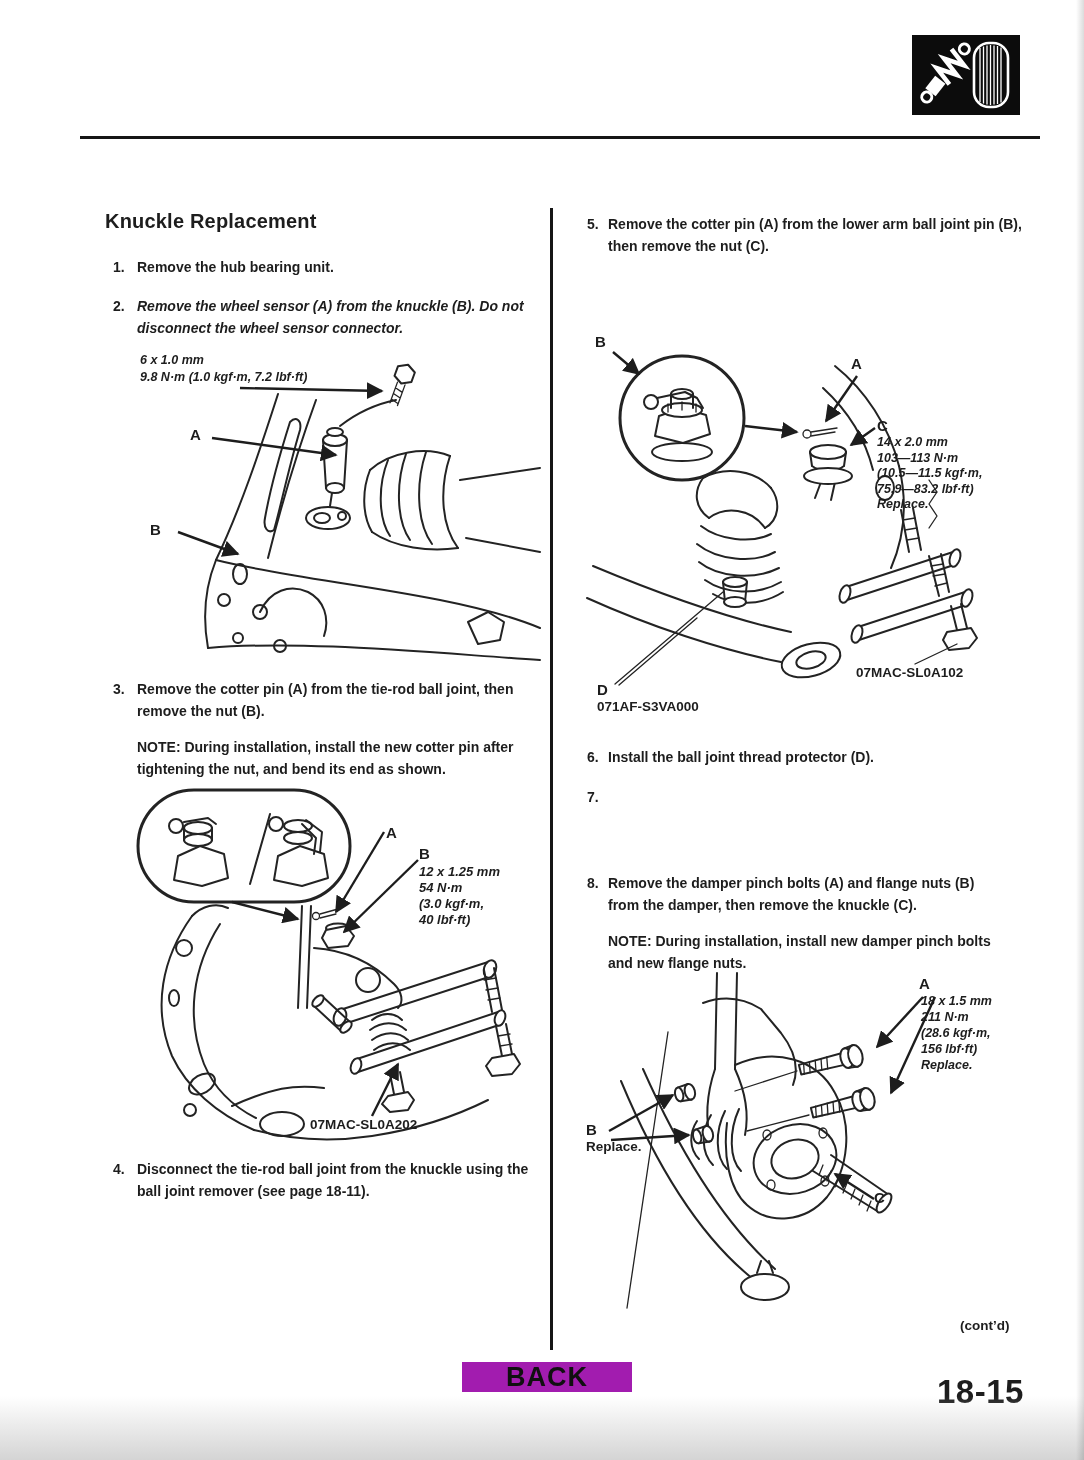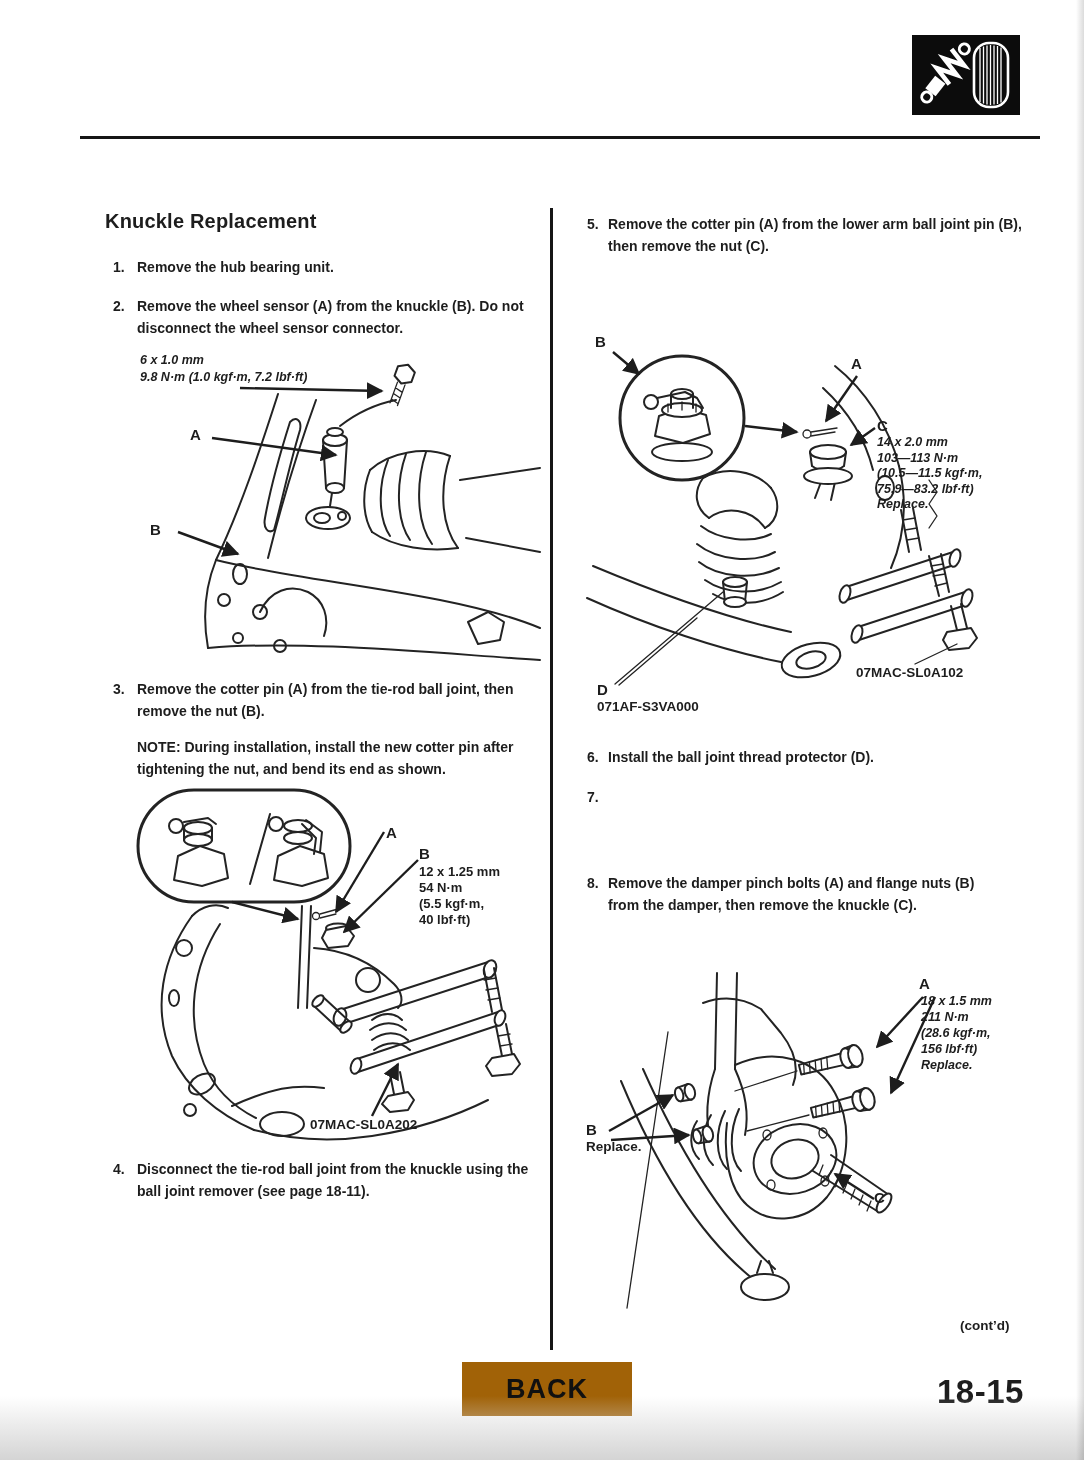--- a/index.html
+++ b/index.html
@@ -5,21 +5,21 @@
   html,body{margin:0;padding:0;background:#9a9a9a;}
   .page{position:relative;width:1084px;height:1460px;background:#ffffff;margin:0 auto;
         font-family:"Liberation Sans",sans-serif;color:#1d1d1d;overflow:hidden;}
   .rule{position:absolute;background:#161616;}
   .title{position:absolute;font-size:20px;font-weight:700;letter-spacing:.2px;}
   .step{position:absolute;display:flex;font-size:14px;font-weight:700;line-height:22px;}
   .step .num{flex:none;width:24px;}
   .step.r .num{width:21px;}
   .note{position:absolute;font-size:14px;font-weight:700;line-height:22px;}
   .spec{position:absolute;font-size:12.5px;font-weight:700;line-height:17px;white-space:nowrap;font-style:italic;}
-  .spec2{position:absolute;font-size:13px;font-weight:700;line-height:16px;white-space:nowrap;}
+  .spec2{position:absolute;font-size:13px;font-weight:700;line-height:16px;white-space:nowrap;font-style:italic;}
   .dlabel{position:absolute;font-size:15px;font-weight:700;}
   .tool{position:absolute;font-size:13.5px;font-weight:700;white-space:nowrap;}
   svg.diag{position:absolute;overflow:visible;}
   .ln{stroke:#232323;stroke-width:2;fill:none;stroke-linecap:round;stroke-linejoin:round;}
   .lnw{stroke:#232323;stroke-width:2;fill:#ffffff;stroke-linecap:round;stroke-linejoin:round;}
   .thk{stroke-width:3;}
   .thn{stroke-width:1.3;}
   .arr{stroke:#1d1d1d;stroke-width:2.4;fill:none;}
   .back{position:absolute;display:flex;align-items:center;justify-content:center;
         font-size:27px;font-weight:700;color:#101010;letter-spacing:1px;cursor:pointer;}
@@ -75,21 +75,21 @@
 
   <div class="title" style="left:105px;top:210px;">Knuckle Replacement</div>
 
   <div class="step" style="left:113px;top:256px;width:420px;">
     <div class="num">1.</div>
     <div>Remove the hub bearing unit.</div>
   </div>
 
   <div class="step" style="left:113px;top:295px;width:434px;">
     <div class="num">2.</div>
-    <div style="width:410px;">Remove the wheel sensor (A) from the knuckle (B). Do not disconnect the wheel sensor connector.</div>
+    <div style="width:410px;font-style:italic;">Remove the wheel sensor (A) from the knuckle (B). Do not disconnect the wheel sensor connector.</div>
   </div>
 
   <div class="spec" style="left:140px;top:352px;">
     <div>6 x 1.0 mm</div>
     <div>9.8 N·m (1.0 kgf·m, 7.2 lbf·ft)</div>
   </div>
 
   <svg class="diag" style="left:120px;top:360px;" width="420" height="308" viewBox="0 0 420 308">
     <path class="arr" d="M120,28 L262,31" marker-end="url(#ah)"></path>
     <g transform="translate(284,16) rotate(20)">
@@ -183,21 +183,21 @@
     <path class="ln" d="M100,318 C140,300 162,296 192,300"></path>
     <path class="arr" d="M252,44 L204,124" marker-end="url(#ah)"></path>
     <path class="arr" d="M286,72 L212,144" marker-end="url(#ah)"></path>
     <path class="arr" d="M240,328 L266,276" marker-end="url(#ah)"></path>
   </svg>
   <div class="dlabel" style="left:386px;top:824px;">A</div>
   <div class="dlabel" style="left:419px;top:845px;">B</div>
   <div class="spec2" style="left:419px;top:864px;">
     <div>12 x 1.25 mm</div>
     <div>54 N·m</div>
-    <div>(5.5 kgf·m,</div>
+    <div>(3.0 kgf·m,</div>
     <div>40 lbf·ft)</div>
   </div>
   <div class="tool" style="left:310px;top:1117px;">07MAC-SL0A202</div>
 
   <div class="step" style="left:113px;top:1158px;width:440px;">
     <div class="num">4.</div>
     <div style="width:412px;">Disconnect the tie-rod ball joint from the knuckle using the ball joint remover (see page 18-11).</div>
   </div>
 
   <div class="step r" style="left:587px;top:213px;width:450px;">
@@ -271,20 +271,21 @@
     <div class="num">6.</div>
     <div>Install the ball joint thread protector (D).</div>
   </div>
   <div class="step r" style="left:587px;top:786px;width:450px;">
     <div class="num">7.</div>
   </div>
   <div class="step r" style="left:587px;top:872px;width:450px;">
     <div class="num">8.</div>
     <div style="width:400px;">Remove the damper pinch bolts (A) and flange nuts (B) from the damper, then remove the knuckle (C).</div>
   </div>
+  <div class="note" style="left:608px;top:930px;width:392px;">NOTE: During installation, install new damper pinch bolts and new flange nuts.</div>
 
   <svg class="diag" style="left:585px;top:973px;" width="460" height="337" viewBox="0 0 460 337">
     <path class="ln thn" d="M83,59 L42,335"></path>
     <path class="ln" d="M132,0 L130,96 M152,0 L150,96"></path>
     <path class="ln" d="M130,96 C122,120 120,146 126,168 M150,96 C160,118 164,142 160,162"></path>
     <path class="ln" d="M118,30 C140,22 160,26 176,36 L196,60 C210,78 214,96 208,112"></path>
     <path class="ln" d="M150,92 C190,74 232,86 250,120 C268,152 264,196 242,224 C220,250 184,252 162,232 C144,216 138,182 142,150"></path>
     <path class="ln" d="M112,148 C104,160 104,176 114,186 M126,142 C116,158 116,180 128,192 M140,138 C130,158 130,184 142,196 M154,136 C144,158 144,186 156,198"></path>
     <path class="ln" d="M36,108 C66,180 108,258 168,306 M58,96 C90,168 132,244 190,296"></path>
     <ellipse class="lnw" cx="180" cy="314" rx="24" ry="13"></ellipse>
@@ -335,18 +336,18 @@
     <div>211 N·m</div>
     <div>(28.6 kgf·m,</div>
     <div>156 lbf·ft)</div>
     <div>Replace.</div>
   </div>
   <div class="dlabel" style="left:586px;top:1121px;">B</div>
   <div class="tool" style="left:586px;top:1139px;">Replace.</div>
   <div class="dlabel" style="left:874px;top:1189px;">C</div>
 
   <div class="contd" style="left:942px;top:1318px;">(cont’d)</div>
-  <div class="back" style="left: 462px; top: 1362px; width: 170px; height: 54px; background-color: #a16207;">BACK</div>
+  <div class="back" style="left: 462px; top: 1362px; width: 170px; height: 30px; background-color: #a21caf;">BACK</div>
   <div class="pagenum" style="left:937px;top:1373px;">18-15</div>
 
   <div class="fadebottom"></div>
   <div class="fadeedge"></div>
 </div>
 
 </body></html>

